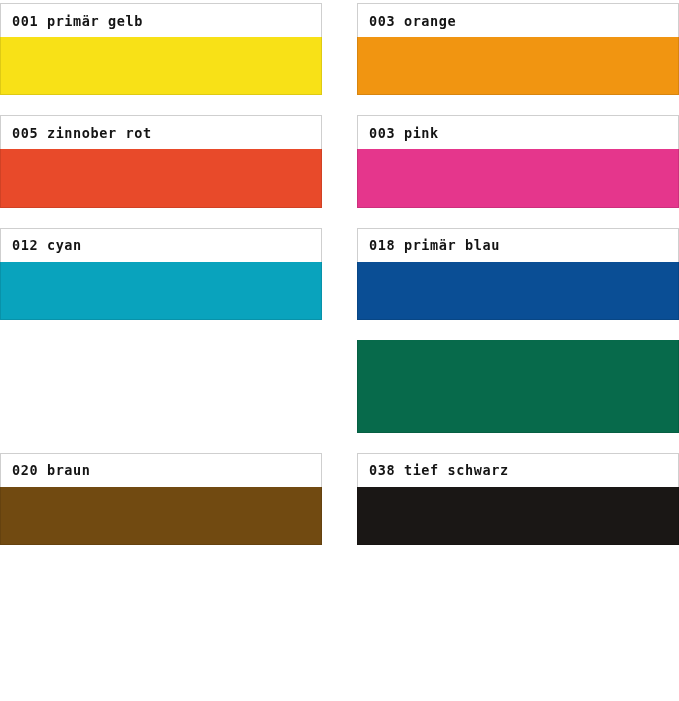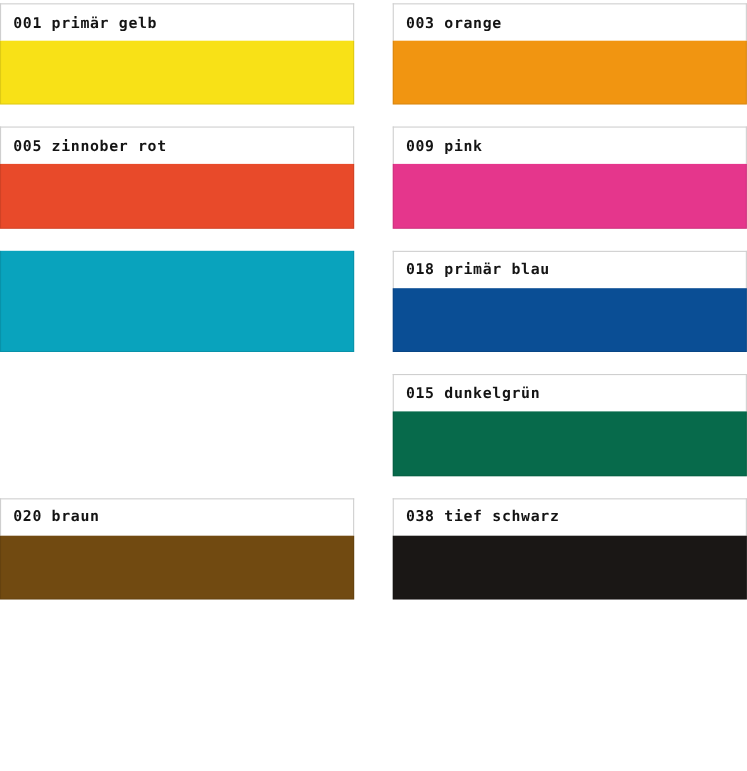--- a/index.html
+++ b/index.html
@@ -85,41 +85,41 @@
 
   <div class="swatch-card col-left">
     <div class="label-bar">
       <span class="label-text">005 zinnober rot</span>
     </div>
     <div class="color-area" style="background-color: rgb(232, 74, 42);"></div>
   </div>
   <div class="grid-gutter"></div>
   <div class="swatch-card col-right">
     <div class="label-bar">
-      <span class="label-text">009 pink</span>
+      <span class="label-text">003 pink</span>
     </div>
     <div class="color-area" style="background-color: rgb(229, 54, 140);"></div>
   </div>
 
   <div class="swatch-card col-left">
+    <div class="label-bar">
+      <span class="label-text">012 cyan</span>
+    </div>
     <div class="color-area" style="background-color: rgb(9, 163, 189);"></div>
   </div>
   <div class="grid-gutter"></div>
   <div class="swatch-card col-right">
     <div class="label-bar">
       <span class="label-text">018 primär blau</span>
     </div>
     <div class="color-area" style="background-color: rgb(10, 78, 149);"></div>
   </div>
 
   <div class="grid-gutter"></div>
   <div class="swatch-card col-right">
-    <div class="label-bar">
-      <span class="label-text">015 dunkelgrün</span>
-    </div>
     <div class="color-area" style="background-color: rgb(7, 106, 75);"></div>
   </div>
 
   <div class="swatch-card col-left">
     <div class="label-bar">
       <span class="label-text">020 braun</span>
     </div>
     <div class="color-area" style="background-color: rgb(113, 74, 17);"></div>
   </div>
   <div class="grid-gutter"></div>

